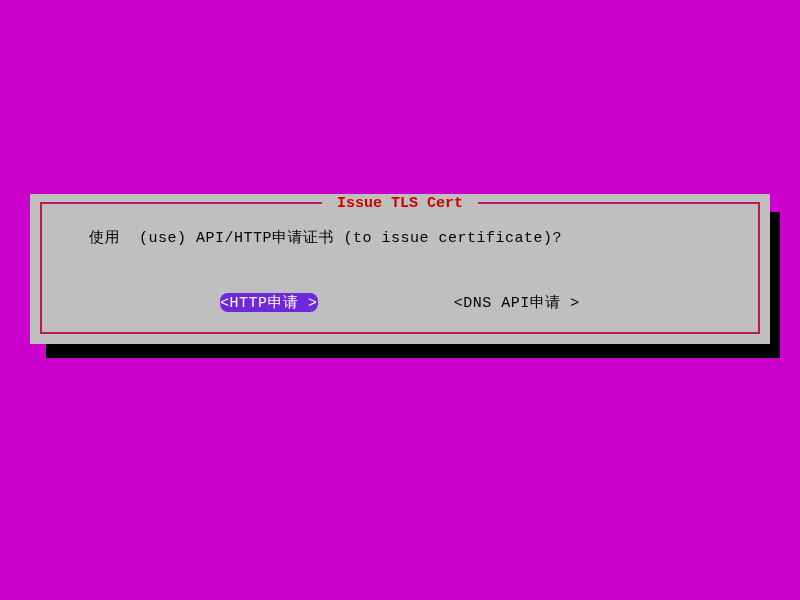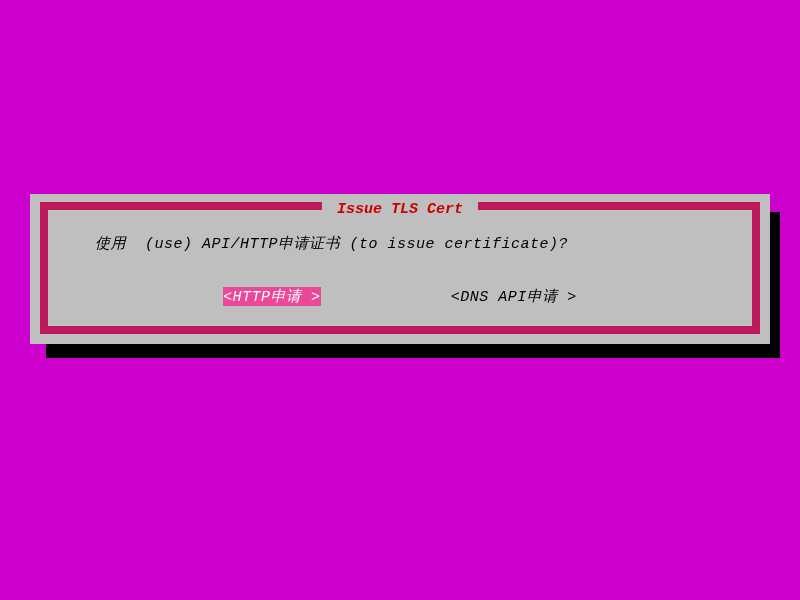--- a/index.html
+++ b/index.html
@@ -28,22 +28,21 @@
       height: 150px;
       background: #bfbfbf;
       color: #000000;
     }
     .frame {
       position: absolute;
       left: 10px;
       top: 8px;
       right: 10px;
       bottom: 10px;
-      border: 8px solid #be185d;
-      font-style: italic;
+      border: 2px solid #be185d;
     }
     .title {
       position: absolute;
       top: -9px;
       left: 50%;
       transform: translateX(-50%);
       background: #bfbfbf;
       color: #cc0000;
       font-weight: bold;
       padding: 0 6px;
@@ -64,22 +63,23 @@
       right: 0;
       display: flex;
       justify-content: space-around;
       padding: 0 110px;
     }
     .btn {
       white-space: pre;
       letter-spacing: 0.5px;
     }
     .btn.selected {
-      background: #ec4899;
+      background: #6d28d9;
       color: #ffffff;
+      border-radius: 8px;
     }
   </style>
 </head>
 <body>
 
 <div class="shadow"></div>
 
 <div class="dialog">
   <div class="frame">
     <div class="title"> Issue TLS Cert </div>

